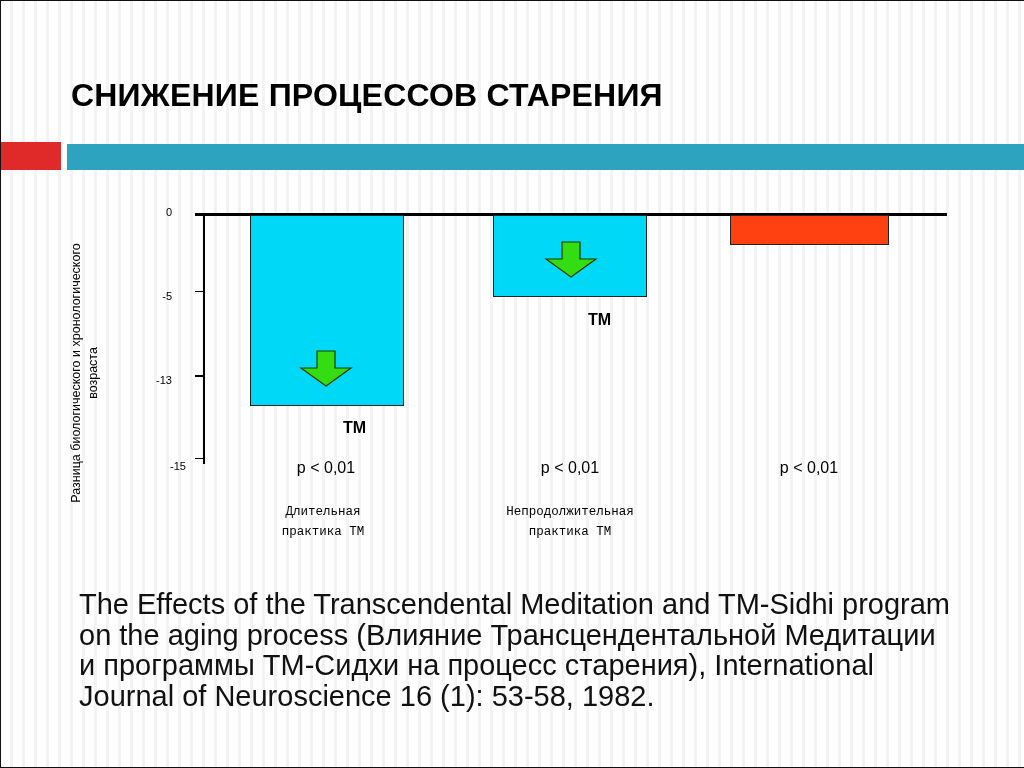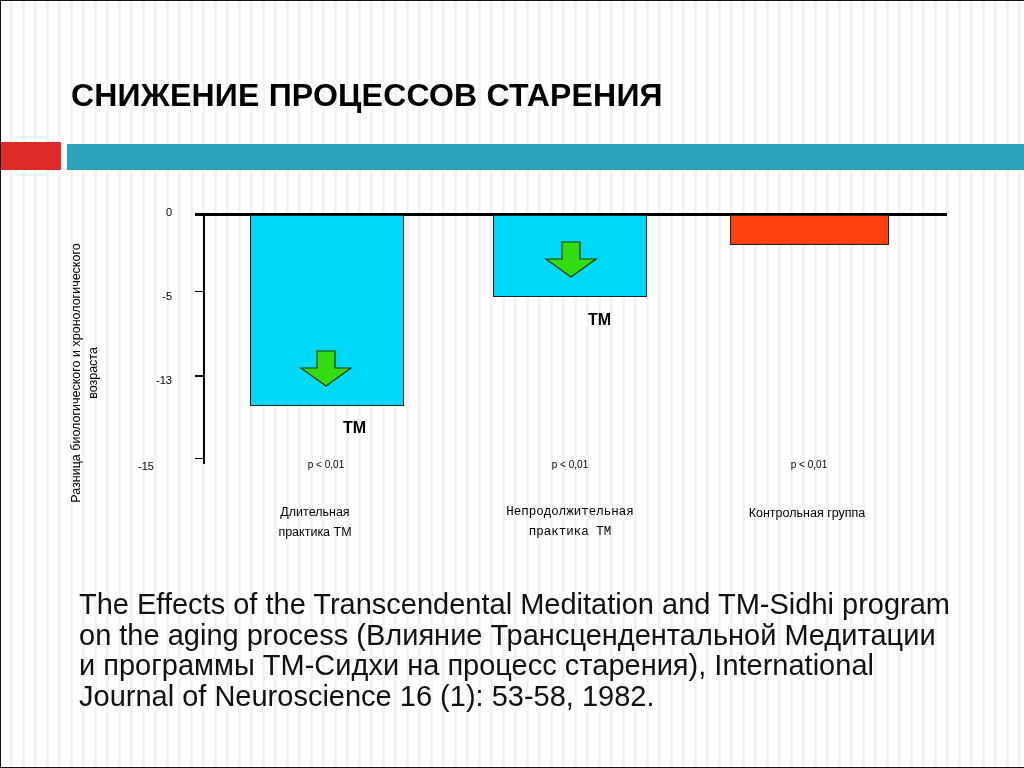--- a/index.html
+++ b/index.html
@@ -34,21 +34,21 @@
     font-size: 12.5px; color: #000; text-align: center; line-height: 17px;
     white-space: nowrap;
   }
   .tick-label {
     position: absolute; font-size: 11px; color: #000; text-align: right; width: 40px;
   }
   .axis-line { position: absolute; background: #000; }
   .bar { position: absolute; border: 1px solid #222; box-sizing: border-box; }
   .arrow { position: absolute; }
   .tm-label { position: absolute; font-size: 16px; font-weight: bold; color: #000; text-align: right; width: 80px; }
-  .p-label { position: absolute; font-size: 10px; color: #000; text-align: center; width: 160px; }
+  .p-label { position: absolute; font-size: 16px; color: #000; text-align: center; width: 160px; }
   .cat-label { position: absolute; font-size: 12.5px; color: #000; text-align: center; width: 200px; line-height: 20px; }
   .citation {
     position: absolute; left: 78px; top: 588px; width: 880px;
     font-size: 29px; line-height: 30.5px; color: #111;
   }
 </style>
 </head>
 <body>
 
 <div class="slide">
@@ -58,51 +58,48 @@
 
   <div class="chart">
     <div class="ylabel">
       <div>Разница биологического и хронологического</div>
       <div>возраста</div>
     </div>
 
     <div class="tick-label" style="left:131px; top:205px;">0</div>
     <div class="tick-label" style="left:131px; top:289px;">-5</div>
     <div class="tick-label" style="left:131px; top:373px;">-13</div>
-    <div class="tick-label" style="left:113px; top:459px;">-15</div>
+    <div class="tick-label" style="left:145px; top:459px;">-15</div>
 
     <div class="axis-line" style="left:202px; top:213px; width:2px; height:250px;"></div>
     <div class="axis-line" style="left:194px; top:212px; width:752px; height:3px;"></div>
     <div class="axis-line" style="left:194px; top:290px; width:9px; height:1px;"></div>
     <div class="axis-line" style="left:194px; top:374px; width:9px; height:2px;"></div>
     <div class="axis-line" style="left:194px; top:457px; width:9px; height:1px;"></div>
 
     <div class="bar" style="left:249px; top:214px; width:154px; height:191px; background:#00d8f8;"></div>
     <svg class="arrow" style="left:298px; top:349px;" width="54" height="38" viewBox="0 0 54 38">
       <polygon points="18,1 36,1 36,18 52,18 27,36 2,18 18,18" fill="#33dd11" stroke="#1a3a00" stroke-width="1.2"></polygon>
     </svg>
     <div class="tm-label" style="left:285px; top:418px;">ТМ</div>
     <div class="p-label" style="left:245px; top:458px;">p &lt; 0,01</div>
-    <div class="cat-label" style="left:214px; top:501px;">
+    <div class="cat-label" style="left:222px; top:501px;font-family:Liberation Mono, monospace;">
       <div>Длительная</div>
       <div>практика ТМ</div>
     </div>
 
     <div class="bar" style="left:492px; top:214px; width:154px; height:82px; background:#00d8f8;"></div>
     <svg class="arrow" style="left:543px; top:240px;" width="54" height="38" viewBox="0 0 54 38">
       <polygon points="18,1 36,1 36,18 52,18 27,36 2,18 18,18" fill="#33dd11" stroke="#1a3a00" stroke-width="1.2"></polygon>
     </svg>
     <div class="tm-label" style="left:530px; top:310px;">ТМ</div>
     <div class="p-label" style="left:489px; top:458px;">p &lt; 0,01</div>
     <div class="cat-label" style="left:469px; top:501px;font-family:Liberation Mono, monospace;">
       <div>Непродолжительная</div>
       <div>практика ТМ</div>
     </div>
 
     <div class="bar" style="left:729px; top:214px; width:159px; height:30px; background:#ff4010;"></div>
     <div class="p-label" style="left:728px; top:458px;">p &lt; 0,01</div>
-    <div class="cat-label" style="left:706px; top:502px;">
-      <div>Контрольная группа</div>
-    </div>
   </div>
 
   <div class="citation">The Effects of the Transcendental Meditation and TM-Sidhi program on the aging process (Влияние Трансцендентальной Медитации и программы ТМ-Сидхи на процесс старения), International Journal of Neuroscience 16 (1): 53-58, 1982.</div>
 </div>
 
 </body></html>

